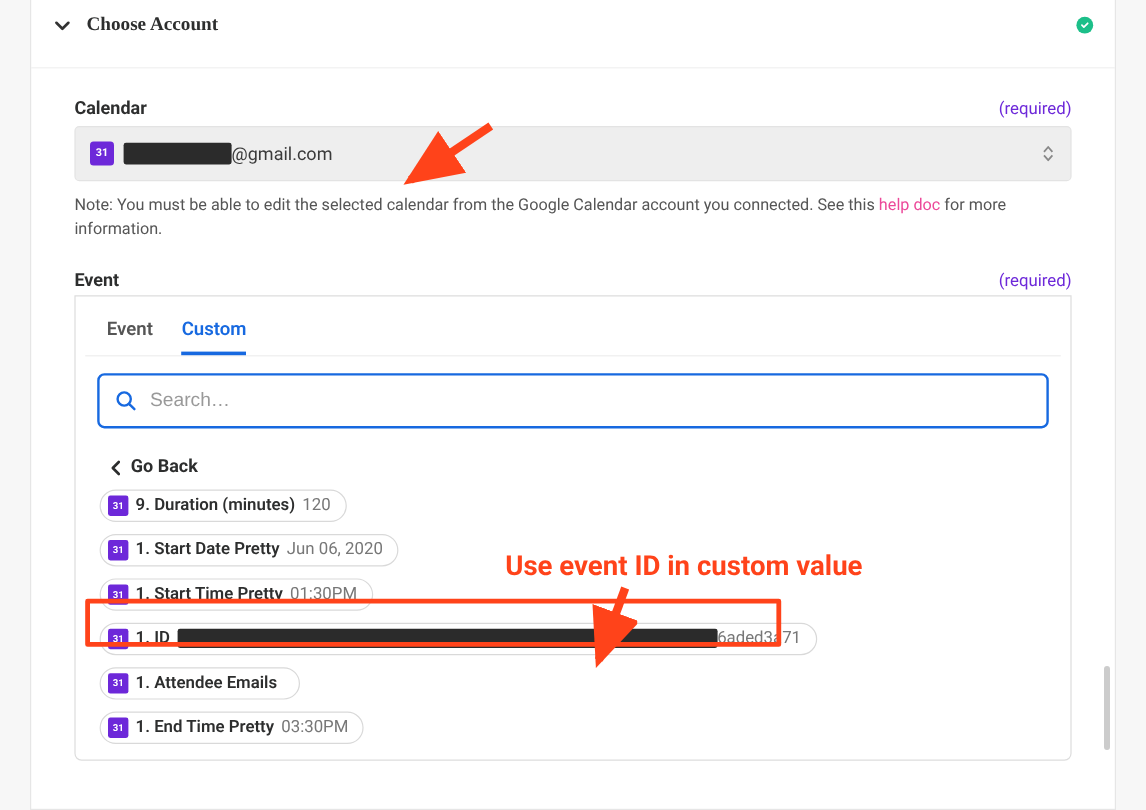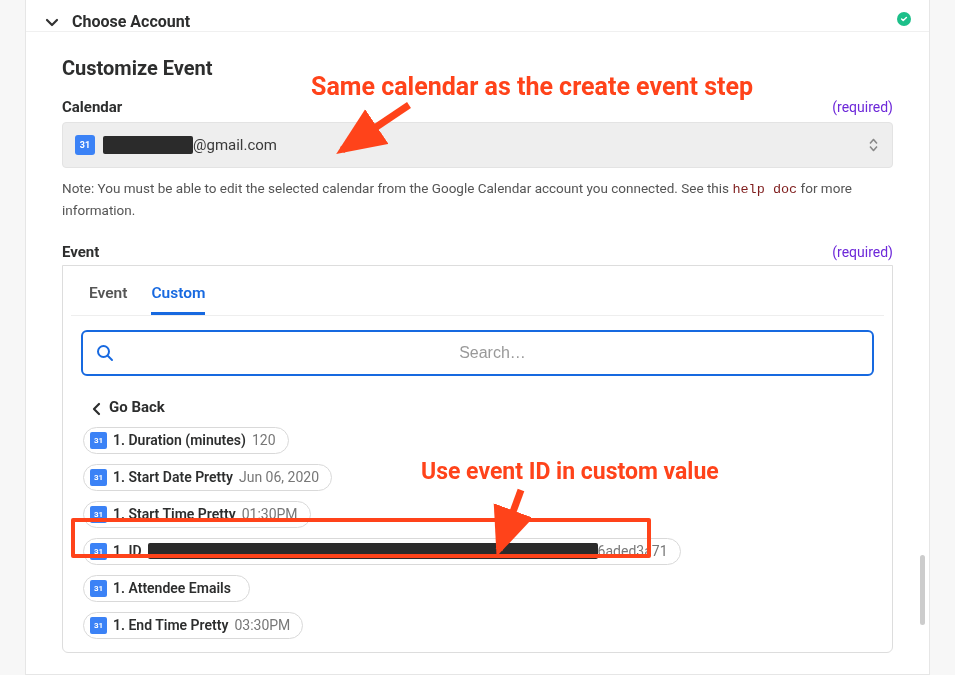--- a/index.html
+++ b/index.html
@@ -14,22 +14,24 @@
   .outer {
     background: #fff;
     margin: 0 25px;
     border: 1px solid #e6e6e6;
     border-top: none;
     min-height: 675px;
     position: relative;
   }
   .section-header {
     display: flex;
-    padding: 12px 18px 0;
+    align-items: center;
+    padding: 12px 18px 26px;
     border-bottom: 1px solid #f0f0f0;
+    font-family: Liberation Serif, serif;
   }
   .sh-chevron { margin-right: 12px; display:flex; align-items:center;}
   .sh-title { font-weight: 700; font-size: 16px; flex:1;}
   .check-circle {
     width: 14px; height: 14px; border-radius: 50%;
     background: #1cbf89; display:flex; align-items:center; justify-content:center;
   }
   .content { padding: 24px 36px 0; }
   .h2 { font-weight: 700; font-size: 20px; margin-bottom: 18px; }
   .field-row { display:flex; justify-content:space-between; align-items:baseline; margin-bottom:6px;}
@@ -40,21 +42,21 @@
     border: 1px solid #e3e3e3;
     border-radius: 4px;
     padding: 10px 40px 10px 12px;
     display: flex;
     align-items: center;
     position: relative;
     height: 46px;
   }
   .select-box.light { background:#f5f5f5; }
   .cal-icon {
-    width: 20px; height: 20px; background: #3b82f6;
+    width: 20px; height: 20px; background: #6d28d9;
     border-radius: 3px; margin-right: 8px;
     display:flex; align-items:center; justify-content:center;
     color:#fff; font-size:9px; font-weight:700;
     flex-shrink:0;
   }
   .cal-icon.sm { width:17px; height:17px; font-size:8px; border-radius:2px; margin-right:6px;}
   .redact {
     background: #2b2b2b;
     height: 18px;
     border-radius:2px;
@@ -63,21 +65,21 @@
   }
   .select-text { font-size: 15px; color: #3a3a3a; display:flex; align-items:center;justify-content:center;}
   .placeholder { color: #707070; font-size:16px;}
   .sort-arrows {
     position: absolute; right: 14px; top: 50%; transform: translateY(-50%);
     display:flex; flex-direction:column; gap:1px; color:#7a7a7a;
   }
   .note {
     font-size: 13.5px; color: #555; margin: 10px 0 22px; line-height:1.5;
   }
-  .note a { color: #7f1d1d; text-decoration:none;font-family:Liberation Mono, monospace;}
+  .note a { color: #ec4899; text-decoration:none;}
   .dropdown-panel {
     border: 1px solid #ddd;
     border-radius: 0 0 6px 6px;
     margin-top: -2px;
     background: #fff;
     padding: 0 0 8px;
   }
   .tabs {
     display: flex; gap: 24px; padding: 18px 18px 0;
     border-bottom: 1px solid #eee;
@@ -98,21 +100,20 @@
     border-radius: 6px;
     display: flex;
     align-items: center;
     padding: 8px 12px;
     height: 46px;
   }
   .search-icon { color: #1769e0; margin-right: 10px; display:flex;}
   .search-input {
     border: none; outline: none; flex:1; font-size:16px;
     background:transparent;
-    text-align:center;
   }
   .search-input::placeholder { color: #999; }
   .go-back {
     display: flex; align-items:flex-end; gap:8px;
     padding: 12px 28px 6px;
     font-weight: 700; font-size: 15px;
     cursor:pointer;
   }
   .chips { padding: 0 20px; position:relative;}
   .chip {
@@ -166,21 +167,20 @@
     </span>
     <span class="sh-title">Choose Account</span>
     <span class="check-circle">
       <svg width="8" height="8" viewBox="0 0 10 10">
           <path d="M2 5l2 2 4-4" stroke="#fff" stroke-width="1.8" fill="none" stroke-linecap="round" stroke-linejoin="round"></path>
         </svg>
     </span>
   </div>
 
   <div class="content">
-    <div class="h2">Customize Event</div>
 
     <div class="field-row">
       <span class="field-label">Calendar</span>
       <span class="required">(required)</span>
     </div>
     <div class="select-box">
       <span class="cal-icon">31</span>
       <span class="select-text">
         <span class="redact" style="width:90px;"></span>
         <span>@gmail.com</span>
@@ -222,21 +222,21 @@
       <div class="go-back">
         <svg width="10" height="14" viewBox="0 0 10 14">
             <path d="M8 2L3 7l5 5" stroke="#2d2e2e" stroke-width="2.2" fill="none" stroke-linecap="round" stroke-linejoin="round"></path>
           </svg>
         <span>Go Back</span>
       </div>
       <div class="chips" id="chips">
         <div class="highlight-box"></div>
       <div class="chip-row"><span class="chip">
               <span class="cal-icon sm">31</span>
-              <span class="name">1. Duration (minutes)</span>
+              <span class="name">9. Duration (minutes)</span>
               <span class="val">120</span>
             </span></div>
           <div class="chip-row"><span class="chip">
               <span class="cal-icon sm">31</span>
               <span class="name">1. Start Date Pretty</span>
               <span class="val">Jun 06, 2020</span>
             </span></div>
           <div class="chip-row"><span class="chip">
               <span class="cal-icon sm">31</span>
               <span class="name">1. Start Time Pretty</span>
@@ -257,21 +257,20 @@
               <span class="cal-icon sm">31</span>
               <span class="name">1. End Time Pretty</span>
               <span class="val">03:30PM</span>
             </span></div>
         </div>
     </div>
   </div>
 
   <div class="scroll-indicator"></div>
 
-  <div class="anno anno1">Same calendar as the create event step</div>
   <svg class="arrow-svg" style="top:100px; left:308px;" width="80" height="60">
     <defs>
         <marker id="ah1" markerWidth="8" markerHeight="8" refX="6" refY="3" orient="auto">
           <path d="M0,0 L7,3 L0,6 Z" fill="#ff431a"></path>
         </marker>
       </defs>
     <line x1="75" y1="5" x2="8" y2="50" stroke="#ff431a" stroke-width="7" marker-end="url(#ah1)"></line>
   </svg>
 
   <div class="anno anno2">Use event ID in custom value</div>

